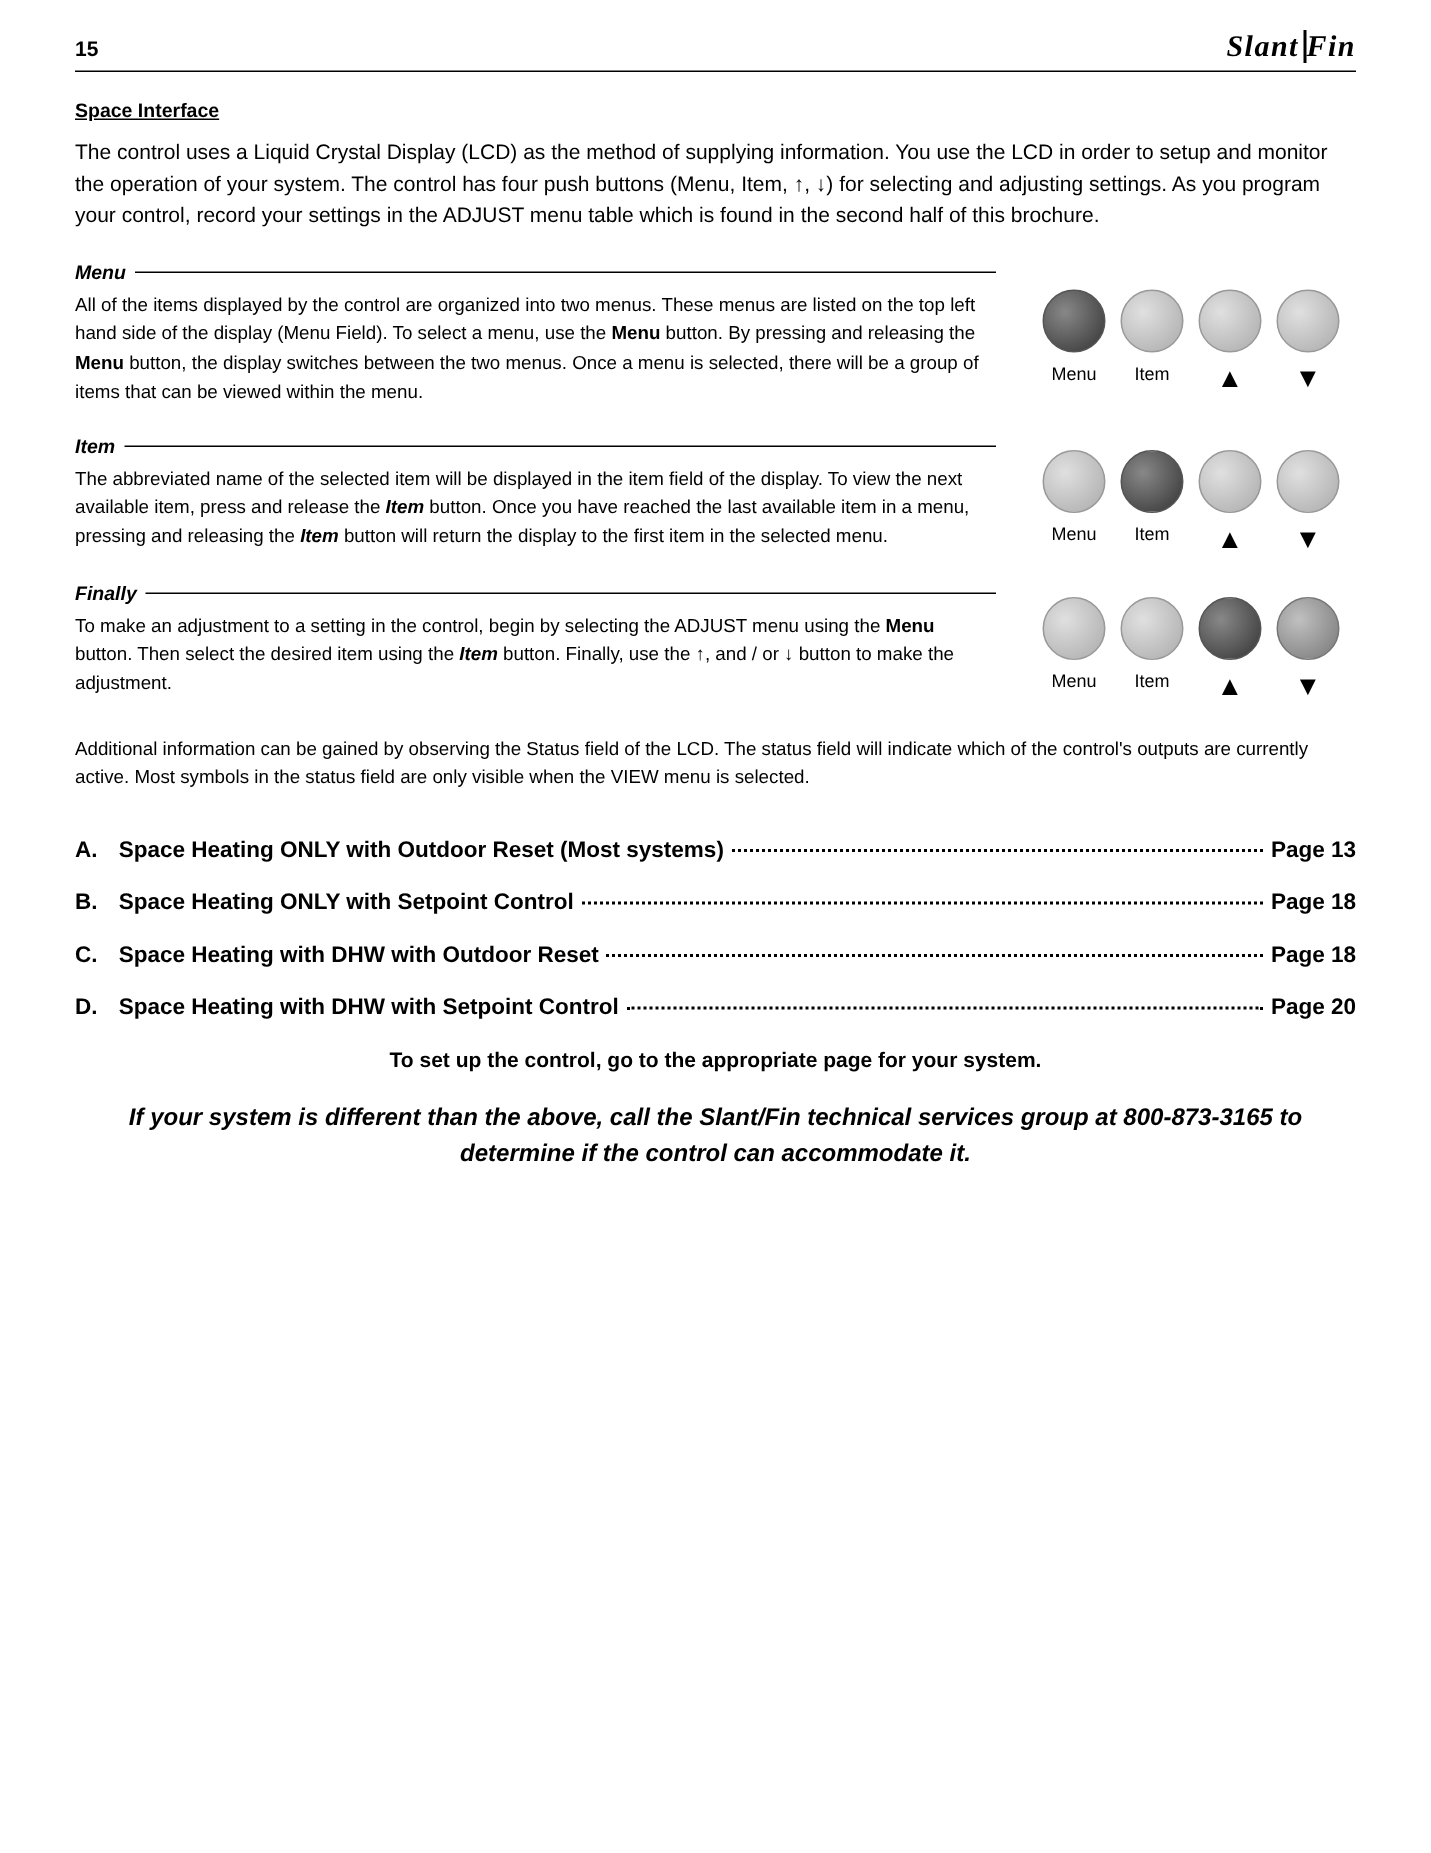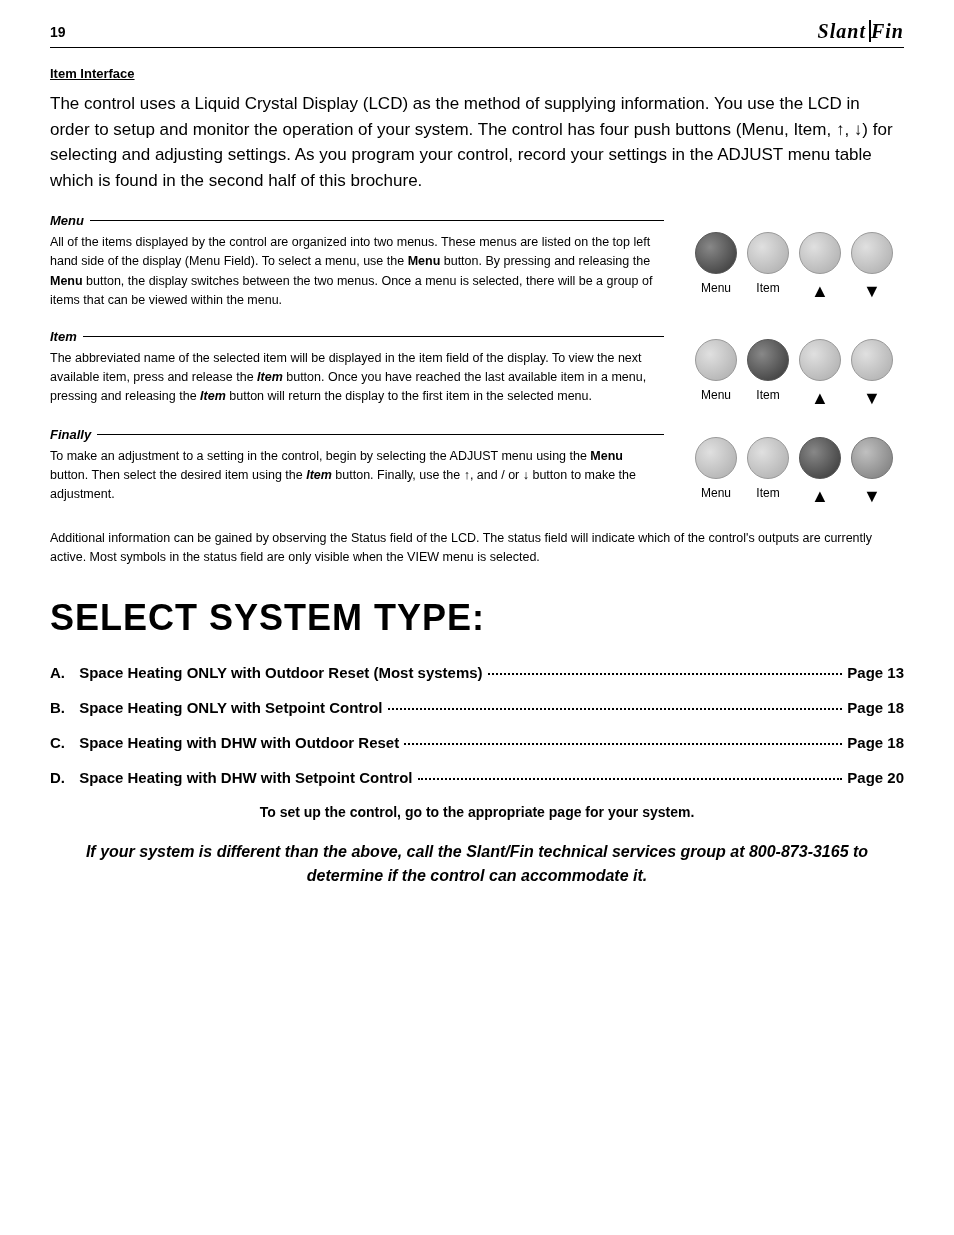--- a/index.html
+++ b/index.html
@@ -36,21 +36,21 @@
       padding-right: 3px;
       margin-right: 0;
     }
     .section-title {
       font-weight: bold;
       font-size: 13px;
       margin-bottom: 10px;
       text-decoration: underline;
     }
     .intro-text {
-      font-size: 17px;
+      font-size: 14px;
       line-height: 1.5;
       margin-bottom: 20px;
     }
     .text-col {
       flex: 1;
       padding-right: 20px;
     }
     .diagram-col {
       width: 220px;
       display: flex;
@@ -178,27 +178,27 @@
       font-weight: bold;
       font-size: 16px;
       line-height: 1.5;
       margin-top: 10px;
     }
   </style>
 </head>
 <body>
 
 <div class="header">
-  <span class="page-number">19</span>
+  <span class="page-number">15</span>
   <span class="brand-logo">
     <em>Slant<span></span>Fin</em>
   </span>
 </div>
 
-<div class="section-title">Item Interface</div>
+<div class="section-title">Space Interface</div>
 
 <p class="intro-text">The control uses a Liquid Crystal Display (LCD) as the method of supplying information. You use the LCD in order to setup and monitor the operation of your system. The control has four push buttons (Menu, Item, ↑, ↓) for selecting and adjusting settings. As you program your control, record your settings in the ADJUST menu table which is found in the second half of this brochure.</p>
 
 <div class="subsection">
   <div class="text-col">
     <div class="subsection-line">
       <span class="subsection-label">Menu</span>
       <div class="subsection-line-bar"></div>
     </div>
     <div class="subsection-body">
@@ -269,21 +269,20 @@
       <div class="btn-label-item">Item</div>
       <div class="btn-label-item arrow-label">▲</div>
       <div class="btn-label-item arrow-label">▼</div>
     </div>
   </div>
 </div>
 
 <p class="status-note">Additional information can be gained by observing the Status field of the LCD. The status field will indicate which of the control's outputs are currently active. Most symbols in the status field are only visible when the VIEW menu is selected.</p>
 
 <div class="select-section">
-  <div class="select-title">SELECT SYSTEM TYPE:</div>
 
   <div class="system-option">
     <span class="system-option-letter">A.</span>
     <span>&nbsp;Space Heating ONLY with Outdoor Reset (Most systems)</span>
     <span class="system-option-dots"></span>
     <span class="system-option-page">Page 13</span>
   </div>
 
   <div class="system-option">
     <span class="system-option-letter">B.</span>

